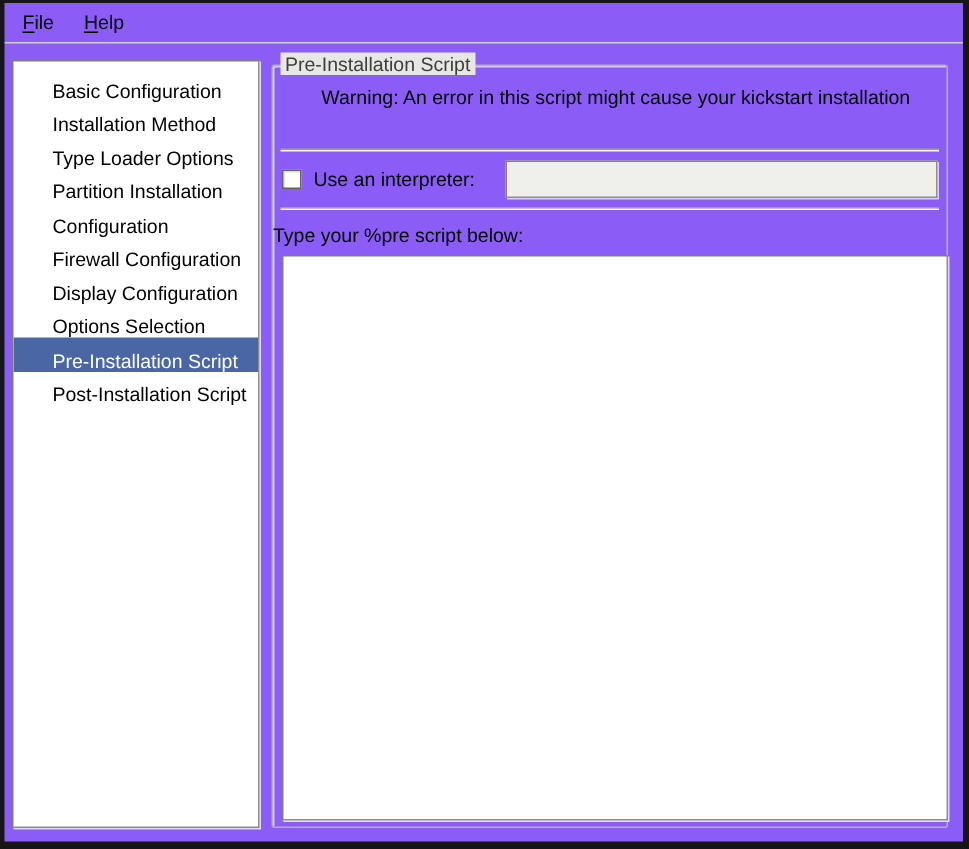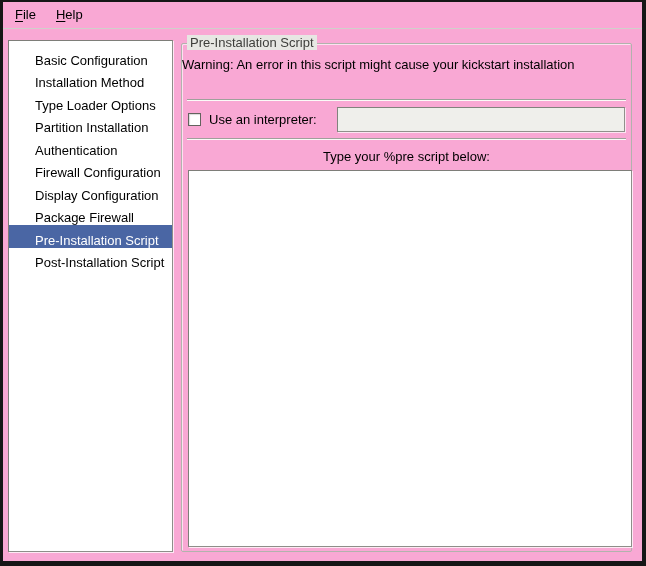--- a/index.html
+++ b/index.html
@@ -5,21 +5,21 @@
   html,body { margin:0; padding:0; background:#555; }
   * { box-sizing:border-box; }
   .window {
     position:relative; width:646px; height:566px;
     background:#161616;
     font-family:"Liberation Sans","DejaVu Sans",sans-serif;
     font-size:13px; color:#000;
   }
   .inner {
     position:absolute; left:3px; top:2px; right:4px; bottom:5px;
-    background:#f9a8d4; overflow:hidden;
+    background:#8b5cf6; overflow:hidden;
   }
   
   .menubar {
     position:absolute; left:0; top:0; right:0; height:27px;
     display:flex; align-items:center; padding-left:2px;
     border-bottom:1px solid #d0d0cb;
   }
   .menu-item { padding:3px 10px 4px; cursor:default; }
   .accel { text-decoration:underline; text-underline-offset:2px; }
   
@@ -39,21 +39,21 @@
   
   .frame {
     position:absolute; left:178px; top:41px; width:451px; height:509px;
     border:1px solid #b2b2ad; border-radius:2px;
     box-shadow:inset 1px 1px 0 rgba(255,255,255,0.65);
   }
   .frame-title {
     position:absolute; top:-9px; left:5px;
     background:#e7e7e3; padding:0 3px; color:#3d3d3a;
   }
-  .warning { position:absolute; top:12px; left:0; right:4px; text-align:left; line-height:18px; }
+  .warning { position:absolute; top:12px; left:12px; right:4px; text-align:center; line-height:18px; }
   .sep {
     position:absolute; left:5px; right:5px; height:2px;
     border-top:1px solid #a0a09b; border-bottom:1px solid #fbfbf8;
   }
   .sep1 { top:55px; }
   .sep2 { top:94px; }
   .interp-row {
     position:absolute; top:62px; left:6px; right:6px; height:27px;
     display:flex; align-items:center;
   }
@@ -65,21 +65,21 @@
   }
   .interp-label { margin-right:20px; white-space:nowrap; }
   .interp-input {
     flex:1; height:25px;
     background:#efefeb;
     border:1px solid #90908b;
     border-top-color:#82827d; border-left-color:#82827d;
     box-shadow:1px 1px 0 rgba(255,255,255,0.7);
     font:inherit; padding:0 4px; outline:none;
   }
-  .script-label { position:absolute; top:105px; left:0; right:0; text-align:center; }
+  .script-label { position:absolute; top:105px; left:0; right:0; }
   .script-area {
     position:absolute; left:6px; top:126px; width:444px; height:377px;
     background:#fff;
     border:1px solid #8e8e89;
     border-top-color:#7e7e79; border-left-color:#7e7e79;
     box-shadow:1px 1px 0 rgba(255,255,255,0.75);
     resize:none; outline:none; font:inherit; padding:2px 4px;
   }
 </style>
 </head>
@@ -100,30 +100,30 @@
       <div class="side-item">
           <span>Installation Method</span>
         </div>
       <div class="side-item">
           <span>Type Loader Options</span>
         </div>
       <div class="side-item">
           <span>Partition Installation</span>
         </div>
       <div class="side-item">
-          <span>Authentication</span>
+          <span>Configuration</span>
         </div>
       <div class="side-item">
           <span>Firewall Configuration</span>
         </div>
       <div class="side-item">
           <span>Display Configuration</span>
         </div>
       <div class="side-item">
-          <span>Package Firewall</span>
+          <span>Options Selection</span>
         </div>
       <div class="side-item selected">
           <span>Pre-Installation Script</span>
         </div>
       <div class="side-item">
           <span>Post-Installation Script</span>
         </div>
     </div>
 
     <div class="frame">

